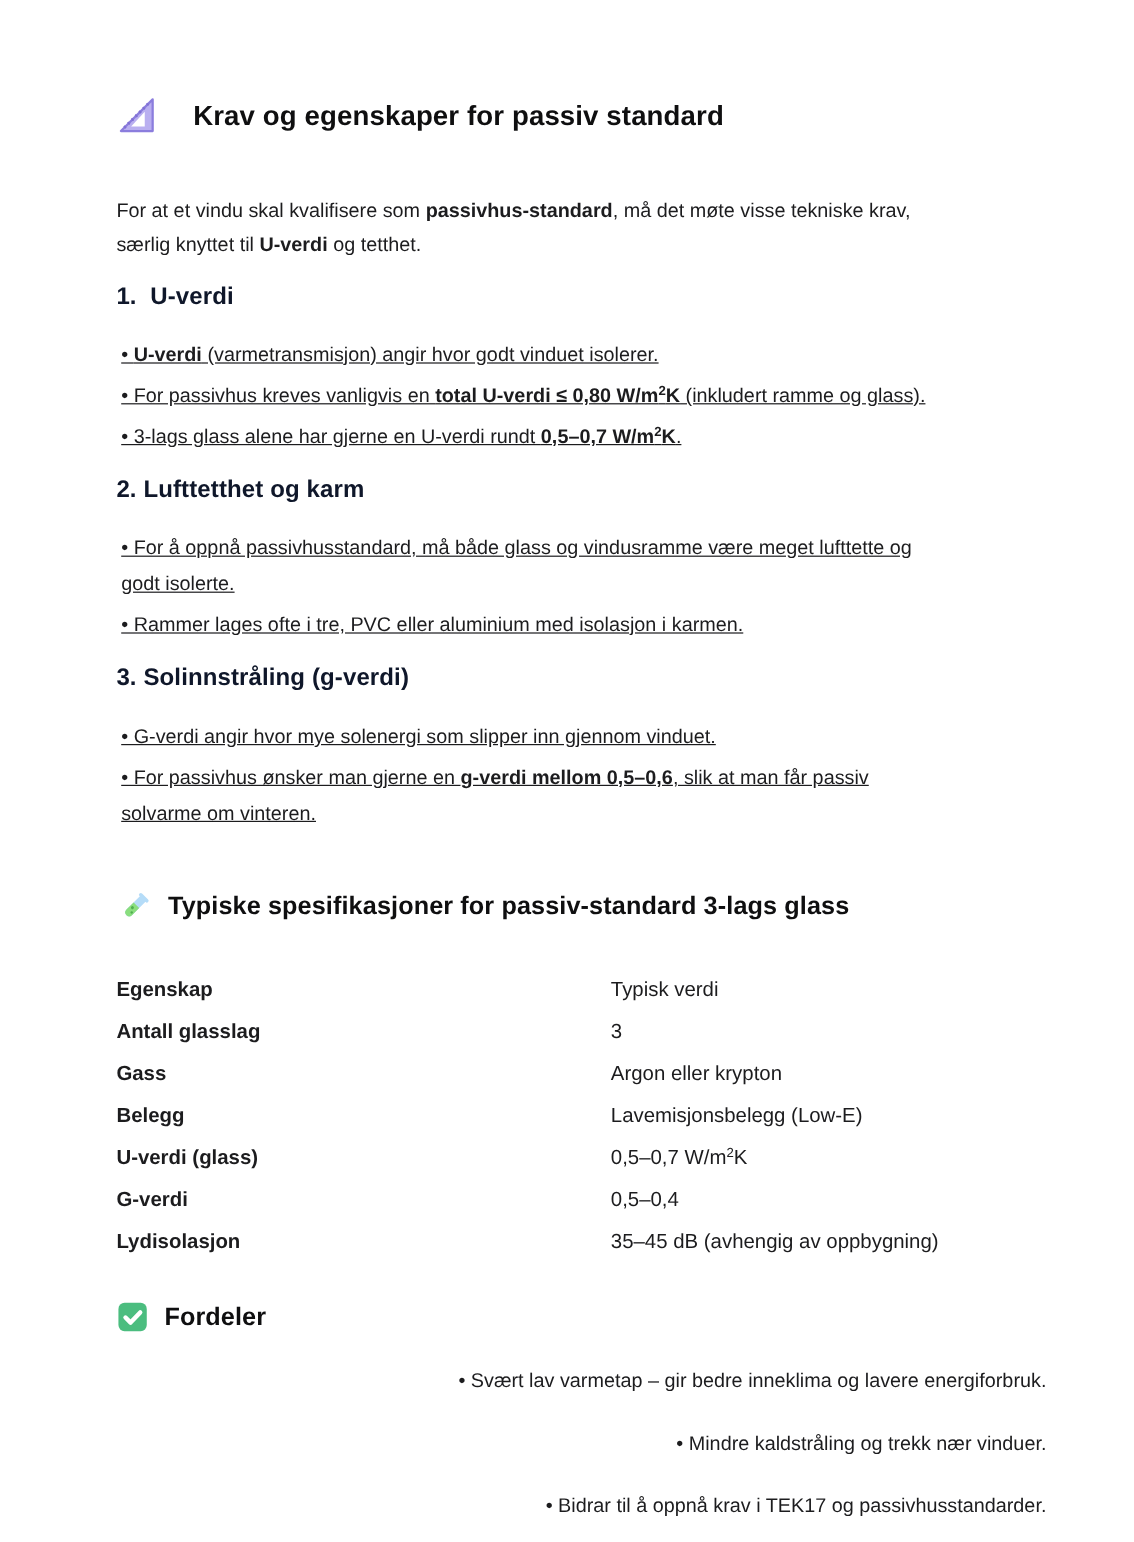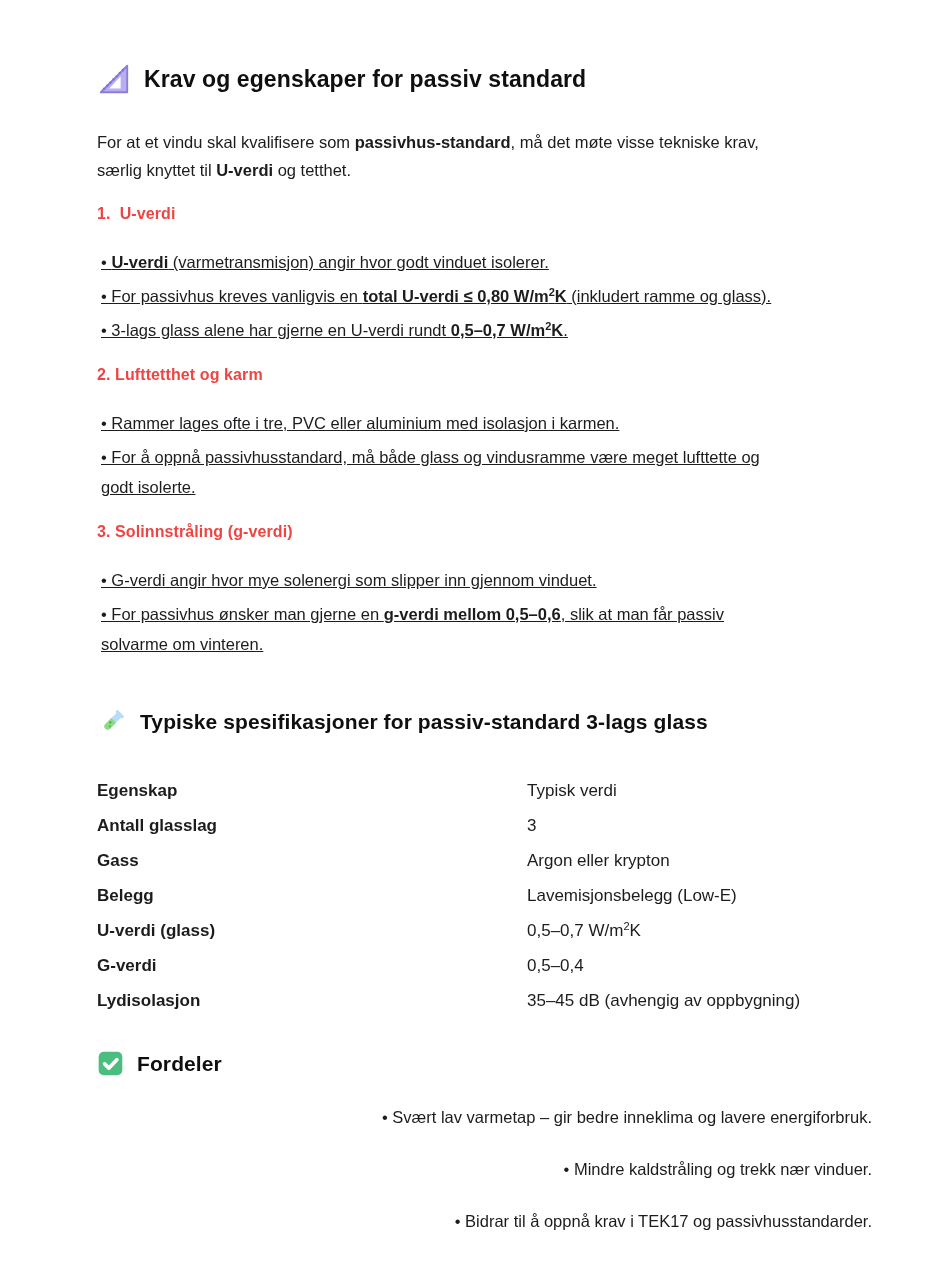--- a/index.html
+++ b/index.html
@@ -4,33 +4,33 @@
 <style>
   html,body{margin:0;padding:0;background:#fff;}
   .page{
     width:945px;min-height:1285px;box-sizing:border-box;
     background:#fff;color:#1c1c1e;
     padding:62px 73px 40px 97px;
     font-family:"Liberation Sans","DejaVu Sans",sans-serif;
     font-size:16.5px;
   }
   .title-row{display:flex;align-items:center;gap:13px;}
-  .title-row h1{font-size:23px;line-height:34px;margin:0;color:#0f0f10;letter-spacing:.1px;}
+  .title-row h1{font-size:23px;line-height:34px;margin:17px;color:#0f0f10;letter-spacing:.1px;}
   .icon{display:inline-flex;flex:0 0 auto;}
   .intro{margin:32px 0 0;line-height:28px;}
   section.req{margin-top:18px;}
-  section.req h2{font-size:16px;line-height:23px;margin:0 0 22px;color:#ef4444;letter-spacing:.1px;}
+  section.req h2{font-size:20px;line-height:23px;margin:0 0 22px;color:#0f172a;letter-spacing:.1px;}
   .bullets p{margin:4px;line-height:30px;text-decoration:underline;}
   b{font-weight:bold;}
   sup{font-size:11px;line-height:0;vertical-align:6px;}
   .spec-head,.benefit-head{display:flex;align-items:center;gap:13px;color:#0f0f10;}
   .spec-head h2,.benefit-head h2{font-size:21px;margin:0;letter-spacing:.1px;}
   .spec-head{margin-top:48px;}
   .spec-table{margin-top:36px;}
-  .trow{display:grid;grid-template-columns:412px 1fr;height:35px;align-items:center;font-size:17px;gap:18px;}
+  .trow{display:grid;grid-template-columns:412px 1fr;height:35px;align-items:center;font-size:17px;}
   .trow .lbl{font-weight:bold;}
   .benefit-head{margin-top:32px;}
   .benefits{margin-top:26px;}
   .benefits p{margin:0 0 24px;line-height:28px;text-align:right;}
 </style>
 </head>
 <body>
 
 <div class="page">
 
@@ -54,22 +54,22 @@
     <p>• <b>U-verdi</b> (varmetransmisjon) angir hvor godt vinduet isolerer.</p>
         <p>• For passivhus kreves vanligvis en <b>total U-verdi ≤ 0,80 W/m</b><b><sup>2</sup></b><b>K</b> (inkludert ramme og glass).</p>
         <p>• 3-lags glass alene har gjerne en U-verdi rundt <b>0,5–0,7 W/m</b><b><sup>2</sup></b><b>K</b>.</p>
       </div>
   </section>
 
   <section class="req">
     <h2>2. Lufttetthet og karm</h2>
     <div class="bullets">
 
-    <p>• Rammer lages ofte i tre, PVC eller aluminium med isolasjon i karmen.</p>
-        <p>• For å oppnå passivhusstandard, må både glass og vindusramme være meget lufttette og<br>godt isolerte.</p>
+    <p>• For å oppnå passivhusstandard, må både glass og vindusramme være meget lufttette og<br>godt isolerte.</p>
+        <p>• Rammer lages ofte i tre, PVC eller aluminium med isolasjon i karmen.</p>
       </div>
   </section>
 
   <section class="req">
     <h2>3. Solinnstråling (g-verdi)</h2>
     <div class="bullets">
 
     <p>• G-verdi angir hvor mye solenergi som slipper inn gjennom vinduet.</p>
         <p>• For passivhus ønsker man gjerne en <b>g-verdi mellom 0,5–0,6</b>, slik at man får passiv<br>solvarme om vinteren.</p>
       </div>

